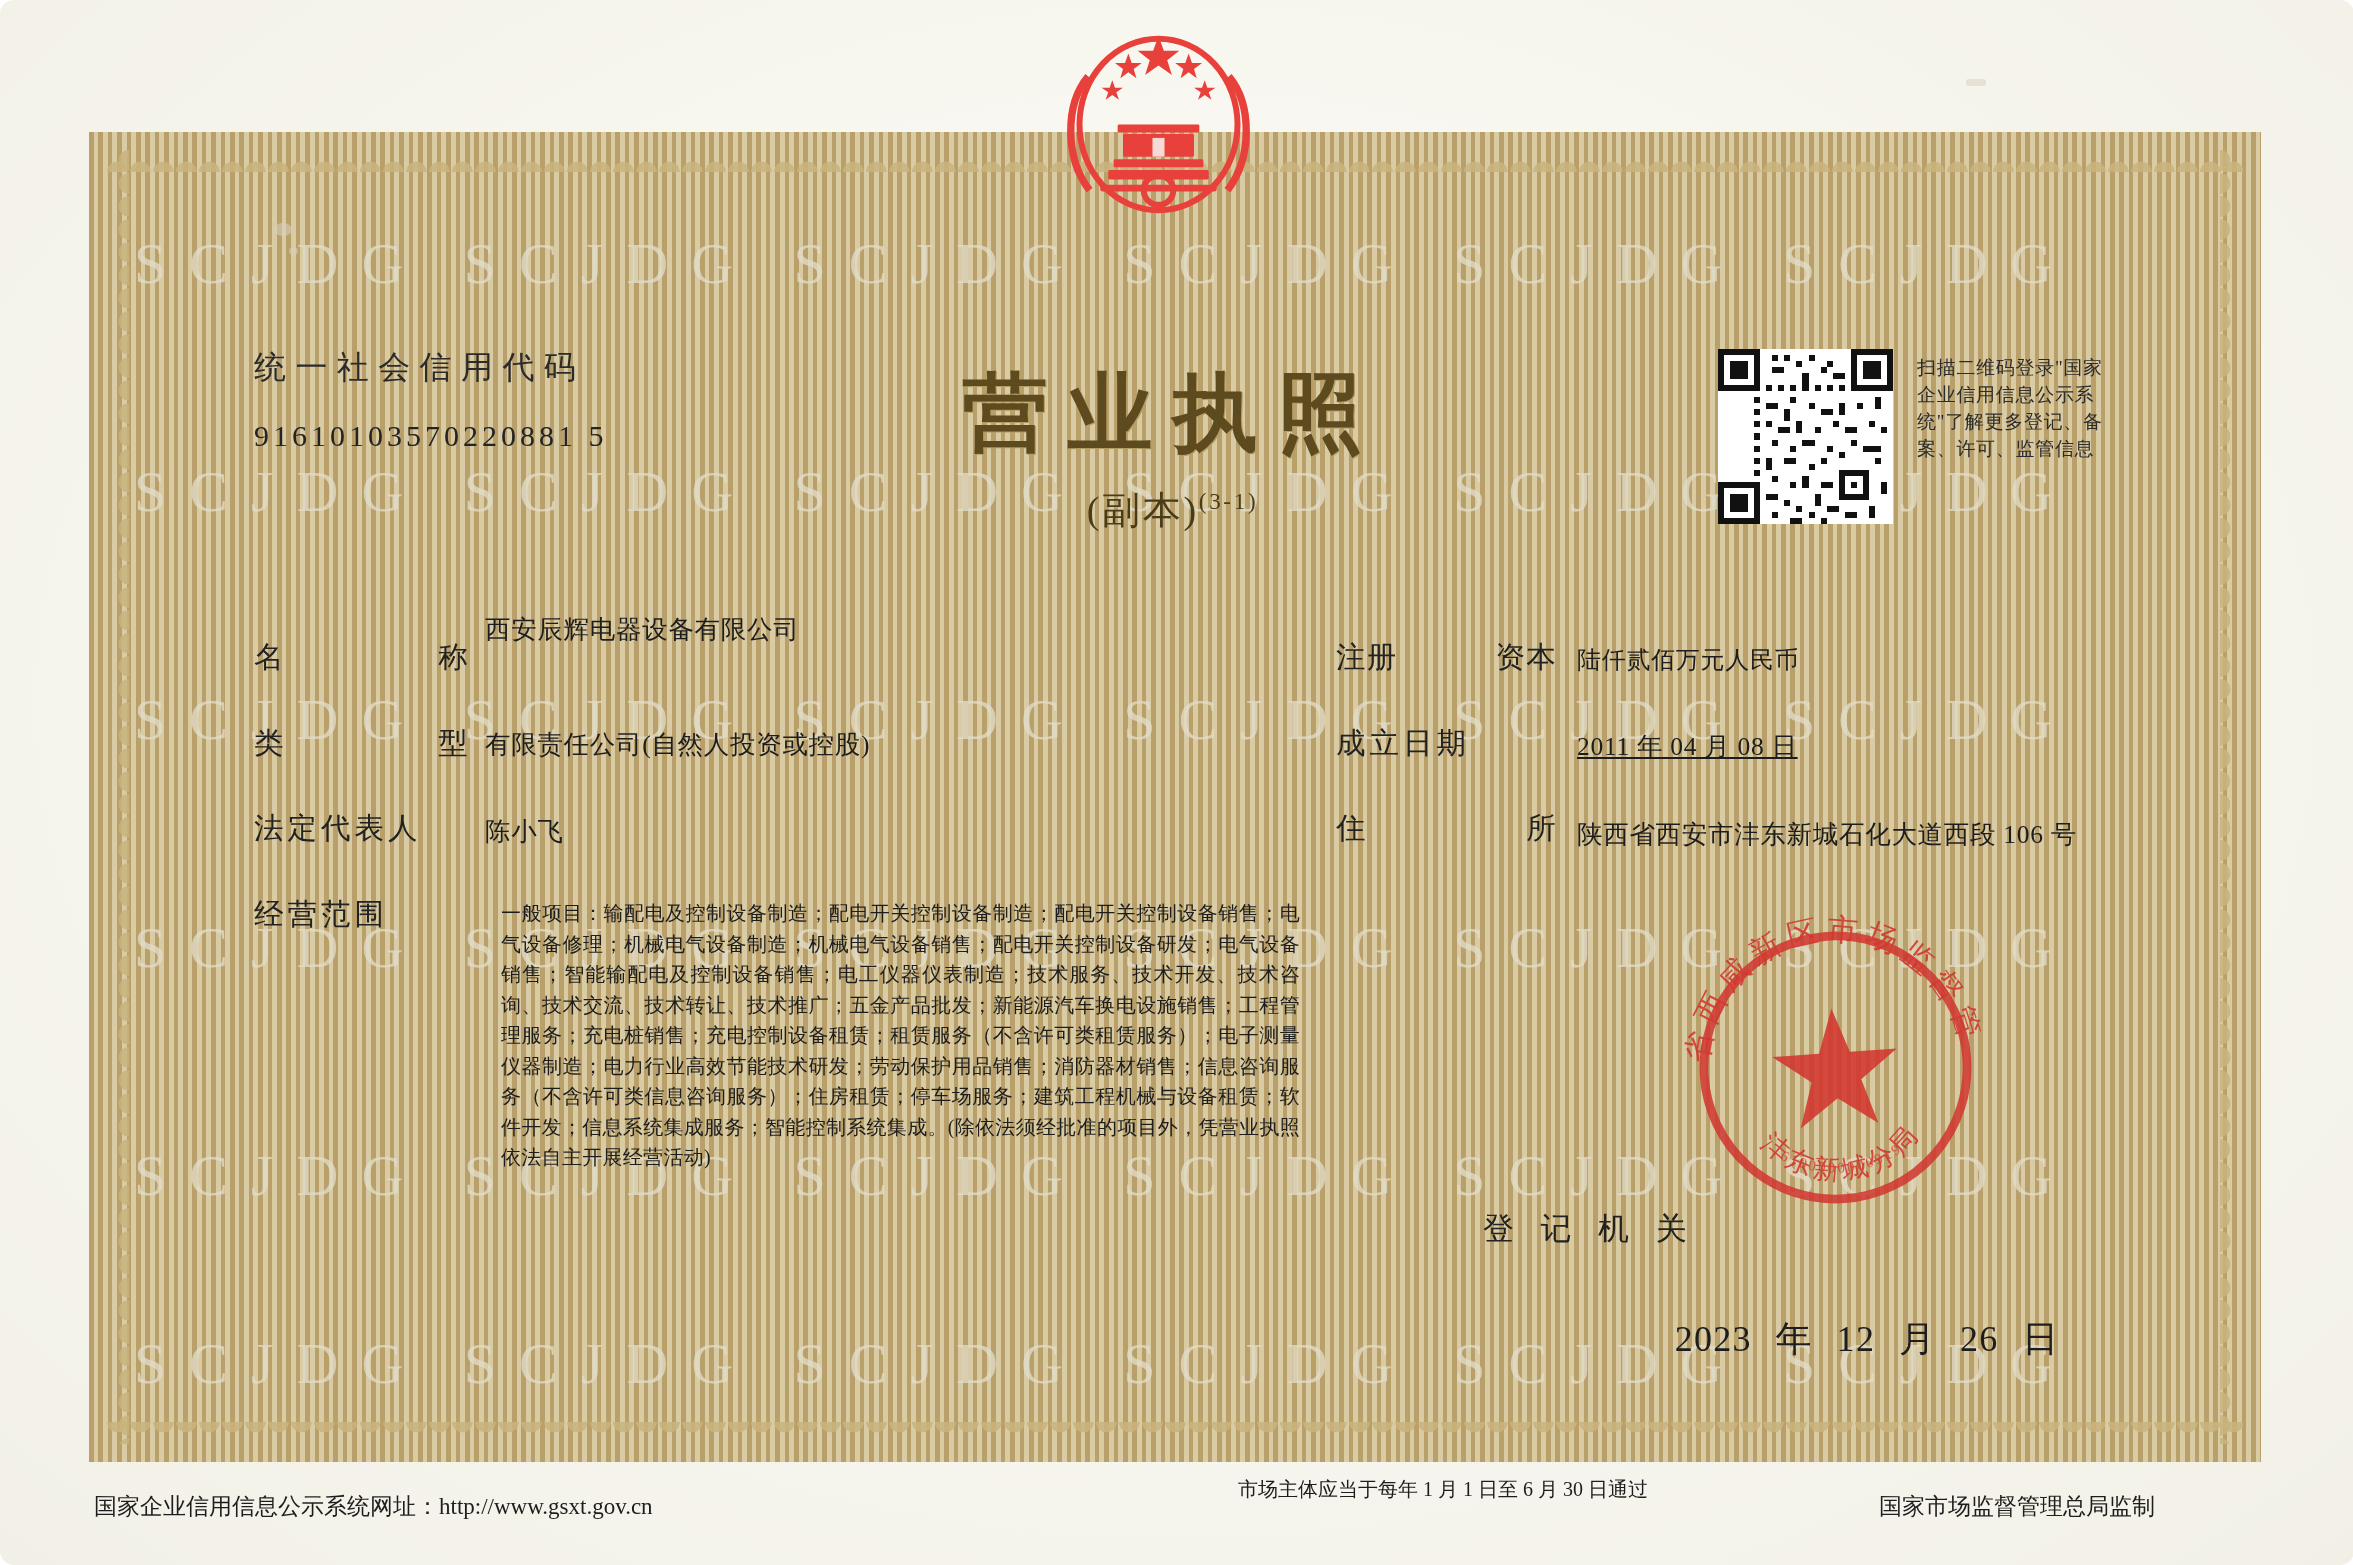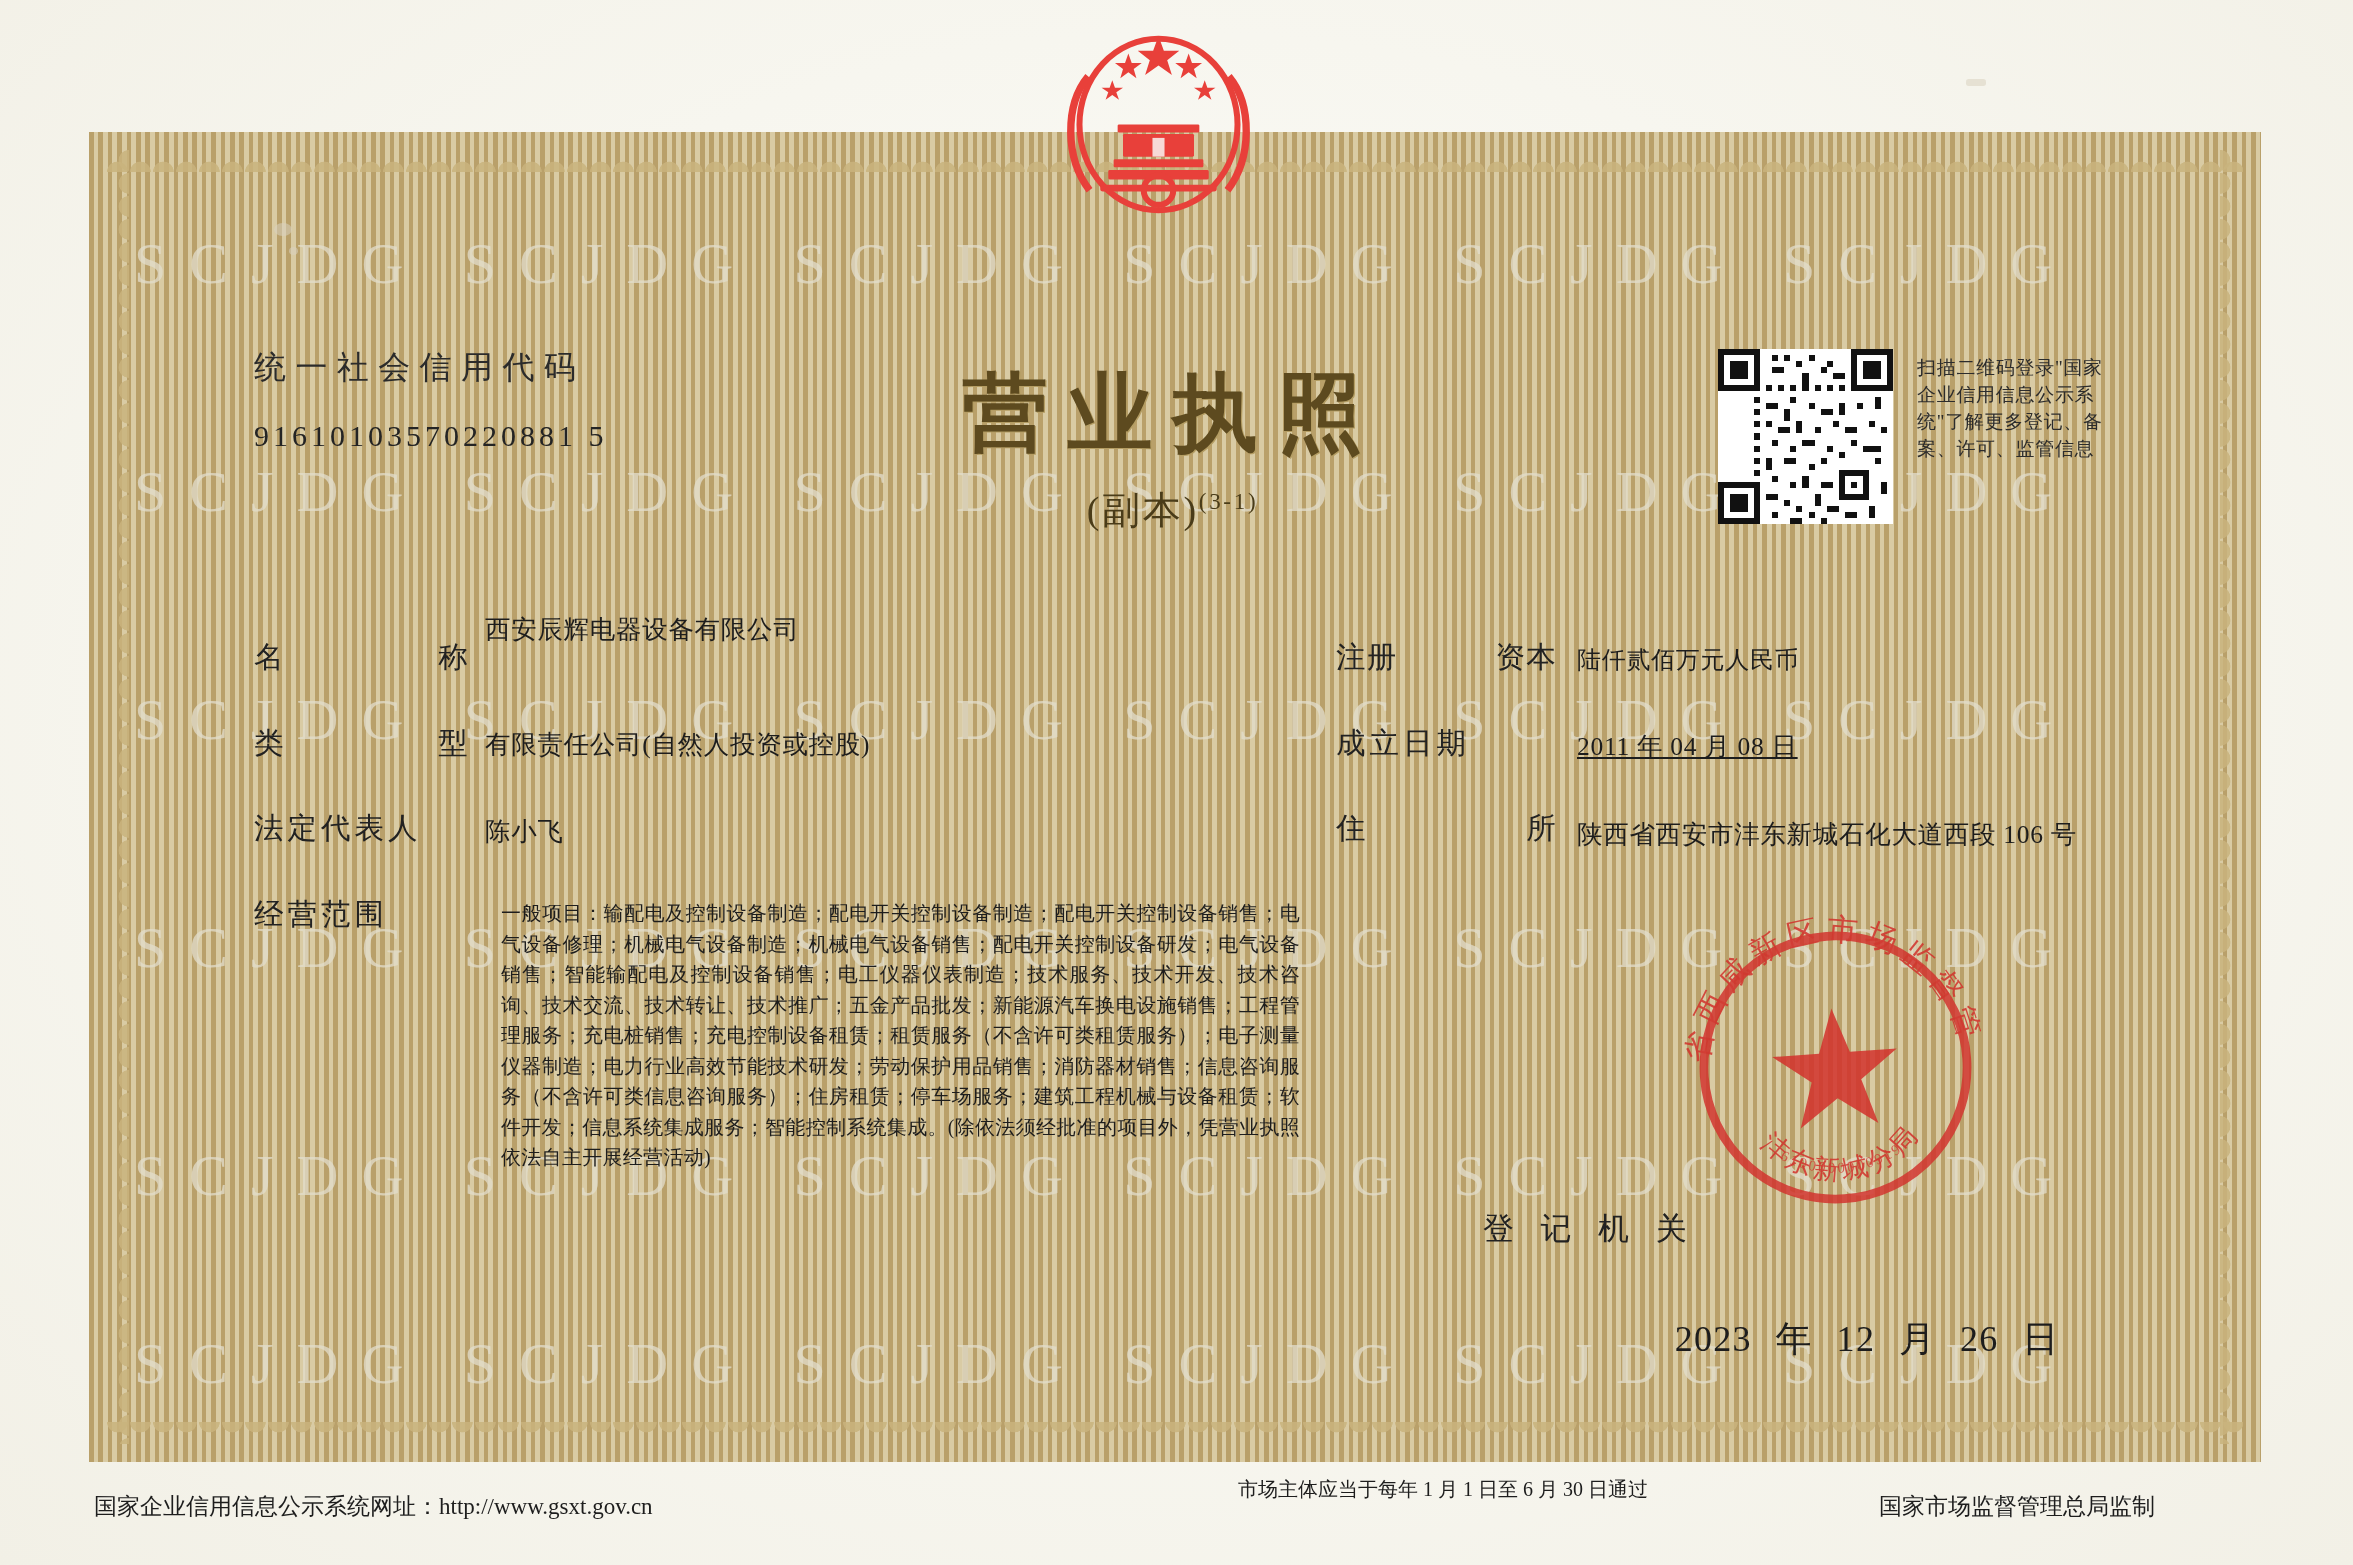--- a/index.html
+++ b/index.html
@@ -15,20 +15,21 @@
     overflow: hidden;
   }
 
   
   #license {
     position: absolute;
     left: 0; top: 0;
     width: 2354px; height: 1565px;
     background:
       radial-gradient(ellipse at 50% 45%, #fdfdfa 0%, #f7f6ef 55%, #f2f0e6 100%);
+    border-radius: 14px;
   }
 
   
   .border-outer {
     position: absolute;
     left: 89px; top: 132px;
     width: 2172px; height: 1330px;
     border: 9.4px solid transparent;
     background:
        repeating-linear-gradient(90deg, #b9a06a 0 4.7px, #d9cba4 4.7px 9.4px) border-box;

